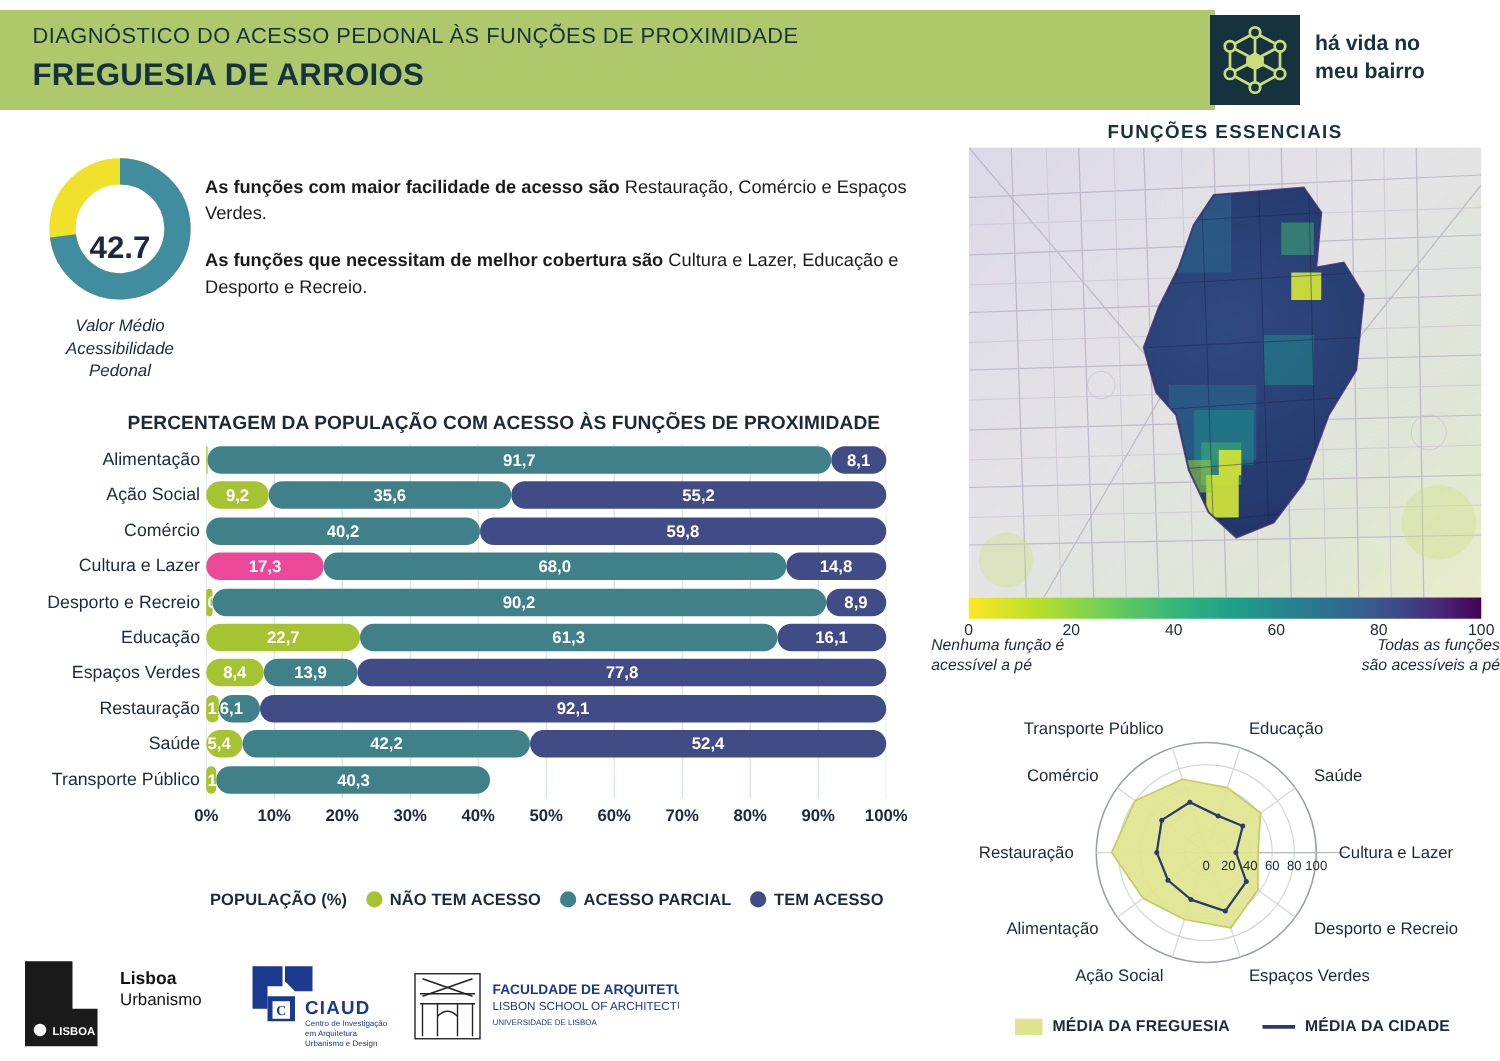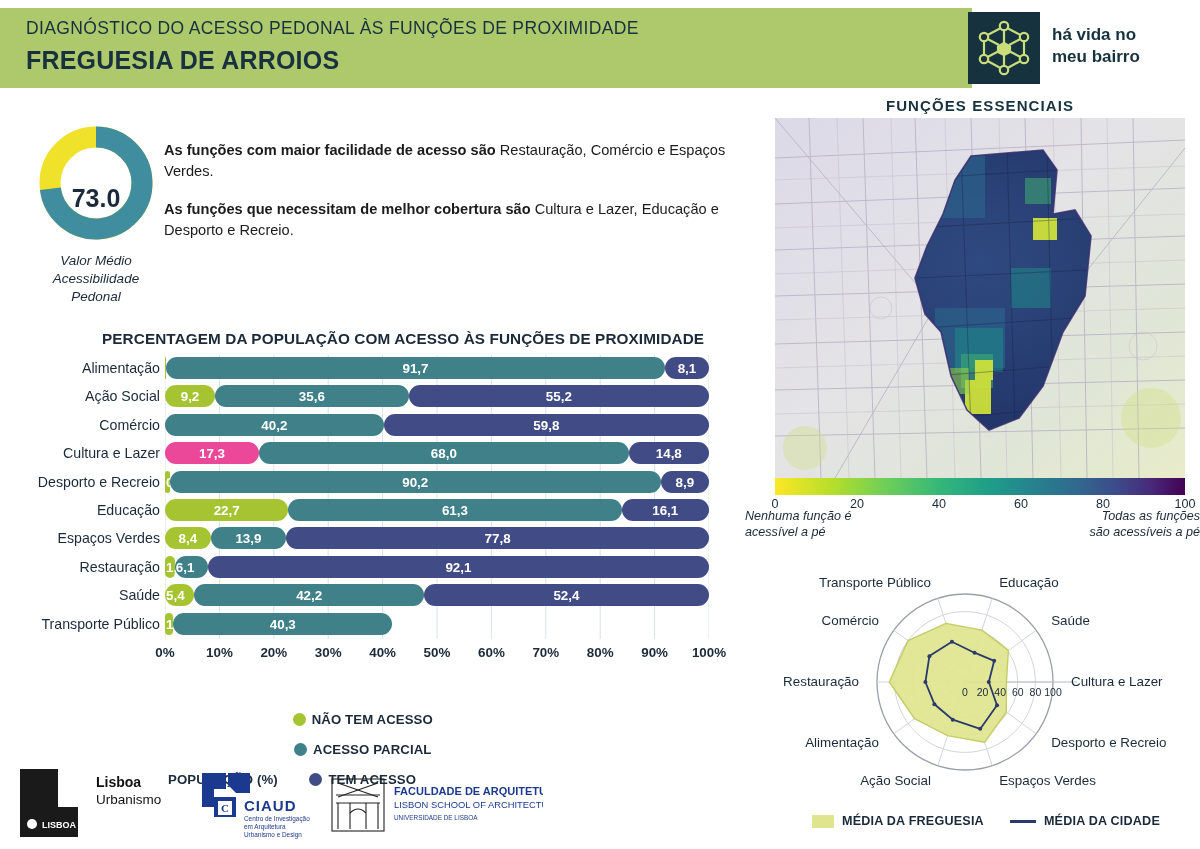--- a/index.html
+++ b/index.html
@@ -195,21 +195,21 @@
   <div>meu bairro</div>
 </div>
 
 <div id="donut-block">
   <svg id="donut-svg" width="128" height="118" viewBox="0 0 128 118" aria-hidden="true">
     <g transform="translate(64,57)">
       <circle r="46" fill="none" stroke="#f0e22a" stroke-width="21"></circle>
       <path id="donut-arc" fill="none" stroke="#3f8d9e" stroke-width="21" stroke-linecap="butt" d="M 0 -46 A 46 46 0 1 1 -45.64 5.77"></path>
     </g>
   </svg>
-  <div id="donut-value">73.0</div>
+  <div id="donut-value">42.7</div>
   <div id="donut-caption">Valor Médio Acessibilidade Pedonal</div>
 </div>
 
 <div id="intro-text">
   <p>
     <span class="b">As funções com maior facilidade de acesso são</span><span> Restauração, Comércio e Espaços Verdes.</span>
   </p>
   <p>
     <span class="b">As funções que necessitam de melhor cobertura são</span><span> Cultura e Lazer, Educação e Desporto e Recreio.</span>
   </p>
@@ -376,21 +376,21 @@
       <span class="axis-tick" style="left: 326.4px;">60%</span>
       <span class="axis-tick" style="left: 380.8px;">70%</span>
       <span class="axis-tick" style="left: 435.2px;">80%</span>
       <span class="axis-tick" style="left: 489.6px;">90%</span>
       <span class="axis-tick" style="left: 544px;">100%</span>
     </div>
 </div>
 
 <div id="bar-legend">
   <span>POPULAÇÃO (%)</span>
-  <span id="bar-legend-items" style="display: flex; align-items: center; gap: 15px; flex-direction: column;">
+  <span id="bar-legend-items" style="display: flex; align-items: center; gap: 15px;">
       <span class="leg-item">
         <span class="leg-dot" style="background: rgb(166, 196, 50);"></span>
         <span>NÃO TEM ACESSO</span>
       </span>
       <span class="leg-item">
         <span class="leg-dot" style="background: rgb(63, 128, 137);"></span>
         <span>ACESSO PARCIAL</span>
       </span>
       <span class="leg-item">
         <span class="leg-dot" style="background: rgb(65, 76, 134);"></span>

